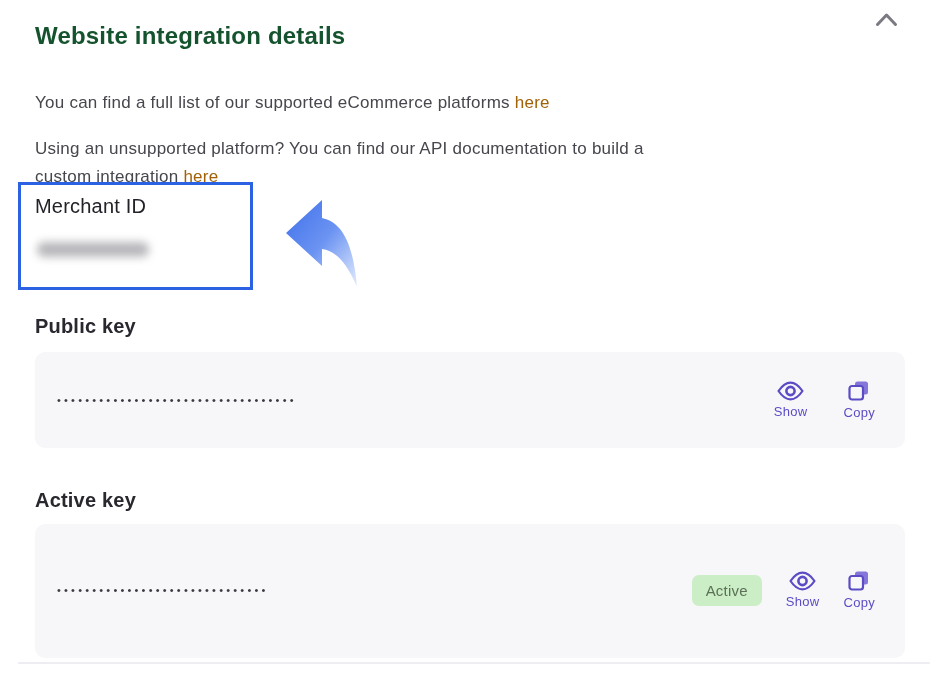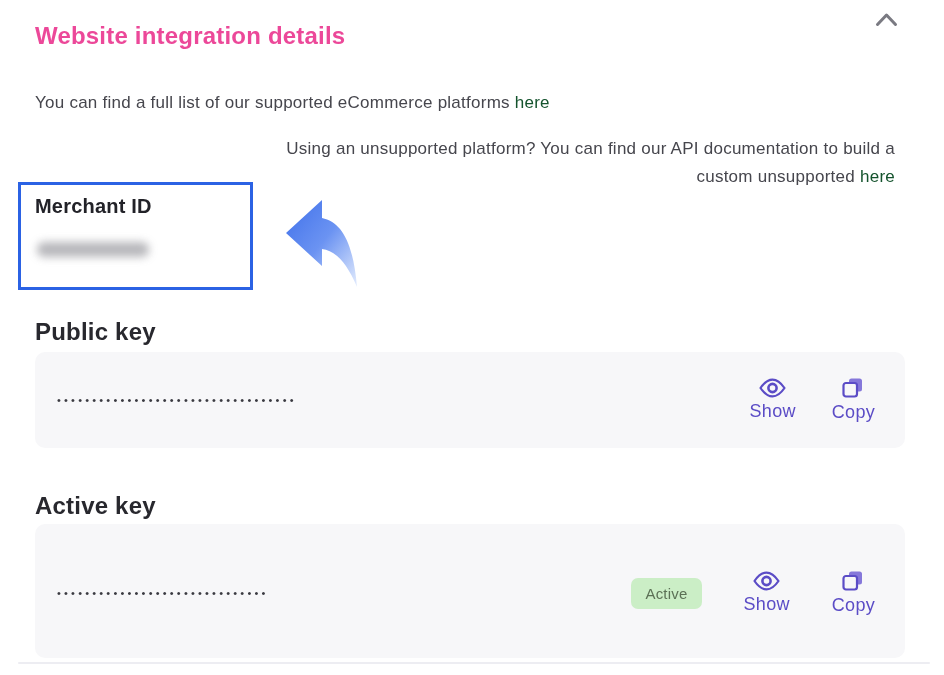--- a/index.html
+++ b/index.html
@@ -3,50 +3,50 @@
 <meta charset="utf-8">
 <style>
   html,body{margin:0;padding:0;}
   body{
     width:944px;height:675px;position:relative;overflow:hidden;
     background:#ffffff;font-family:"Liberation Sans", sans-serif;
     -webkit-font-smoothing:antialiased;
   }
   .page-title{
     position:absolute;left:35px;top:6px;
-    font-size:24px;font-weight:700;color:#ec4899;letter-spacing:.2px;
+    font-size:24px;font-weight:700;color:#14532d;letter-spacing:.2px;
   }
   .collapse-btn{
     position:absolute;right:44px;top:10px;
     background:none;border:none;padding:2px;cursor:pointer;line-height:0;
   }
   .para{
     position:absolute;left:35px;
     font-size:17px;color:#46464d;letter-spacing:.25px;line-height:28px;
   }
   .para-1{top:72px;}
-  .para-2{top:118px;width:860px;text-align:right;}
-  .link{color:#14532d;text-decoration:none;cursor:pointer;}
+  .para-2{top:118px;width:860px;}
+  .link{color:#a16207;text-decoration:none;cursor:pointer;}
 
   .merchant-box{
     position:absolute;left:18px;top:182px;width:235px;height:108px;
     border:3px solid #2b62e4;background:transparent;box-sizing:border-box;
   }
   .merchant-label{
-    margin:10px 0 0 14px;font-size:20px;font-weight:700;color:#222228;letter-spacing:.2px;
+    margin:10px 0 0 14px;font-size:20px;font-weight:400;color:#222228;letter-spacing:.2px;
   }
   .redacted-value{
     margin:24px 0 0 16px;width:112px;height:15px;border-radius:7px;
     background:#96969c;filter:blur(4px);opacity:.68;
   }
   .annotation-arrow{position:absolute;left:284px;top:197px;line-height:0;}
 
   .section-heading{
     position:absolute;left:35px;
-    font-size:24px;font-weight:700;color:#28282e;letter-spacing:.2px;
+    font-size:20px;font-weight:700;color:#28282e;letter-spacing:.2px;
   }
   .heading-public{top:298px;}
   .heading-private{top:472px;}
 
   .key-card{
     position:absolute;left:35px;width:870px;background:#f7f7f9;
     border-radius:10px;box-sizing:border-box;
   }
   .card-public{
     top:352px;height:96px;
@@ -57,25 +57,25 @@
 
   .masked-value{
     font-size:11px;letter-spacing:3.2px;color:#3a3a41;white-space:nowrap;
   }
   .actions{display:flex;align-items:center;gap:36px;}
   .icon-btn{
     display:flex;flex-direction:column;align-items:center;gap:3px;
     background:none;border:none;padding:0;cursor:pointer;
     font-family:"Liberation Sans", sans-serif;
   }
-  .icon-btn .lbl{font-size:18px;color:#5b4cc6;letter-spacing:.3px;}
+  .icon-btn .lbl{font-size:13px;color:#5b4cc6;letter-spacing:.3px;}
 
   .store-label{font-size:14.5px;font-weight:700;color:#2b2b31;letter-spacing:.2px;}
   .pk-row{display:flex;align-items:center;justify-content:space-between;margin-top:26px;}
-  .right-group{display:flex;align-items:center;gap:42px;}
+  .right-group{display:flex;align-items:center;gap:24px;}
   .status-badge{
     background:#cbeec6;color:#5c7156;font-size:15px;
     padding:7px 14px;border-radius:7px;letter-spacing:.2px;
   }
   .bottom-divider{
     position:absolute;left:18px;top:662px;width:912px;height:2px;
     background:#ededf2;border-radius:1px;
   }
 </style>
 </head>
@@ -84,21 +84,21 @@
 <h1 class="page-title">Website integration details</h1>
 
 <button class="collapse-btn">
   <svg width="23" height="15" viewBox="0 0 23 15">
     <path d="M2.5 12.5 L11.5 3 L20.5 12.5" fill="none" stroke="#7a7a82" stroke-width="3" stroke-linecap="round" stroke-linejoin="round"></path>
   </svg>
 </button>
 
 <p class="para para-1"><span>You can find a full list of our supported eCommerce platforms</span> <a class="link">here</a></p>
 
-<p class="para para-2"><span>Using an unsupported platform? You can find our API documentation to build a</span><br><span>custom unsupported</span> <a class="link">here</a></p>
+<p class="para para-2"><span>Using an unsupported platform? You can find our API documentation to build a</span><br><span>custom integration</span> <a class="link">here</a></p>
 
 <div class="merchant-box">
   <div class="merchant-label">Merchant ID</div>
   <div class="redacted-value"></div>
 </div>
 
 <div class="annotation-arrow">
   <svg width="78" height="94" viewBox="0 0 78 94">
     <defs>
       <linearGradient id="arrGrad" x1="0" y1="0" x2="1" y2="1">

